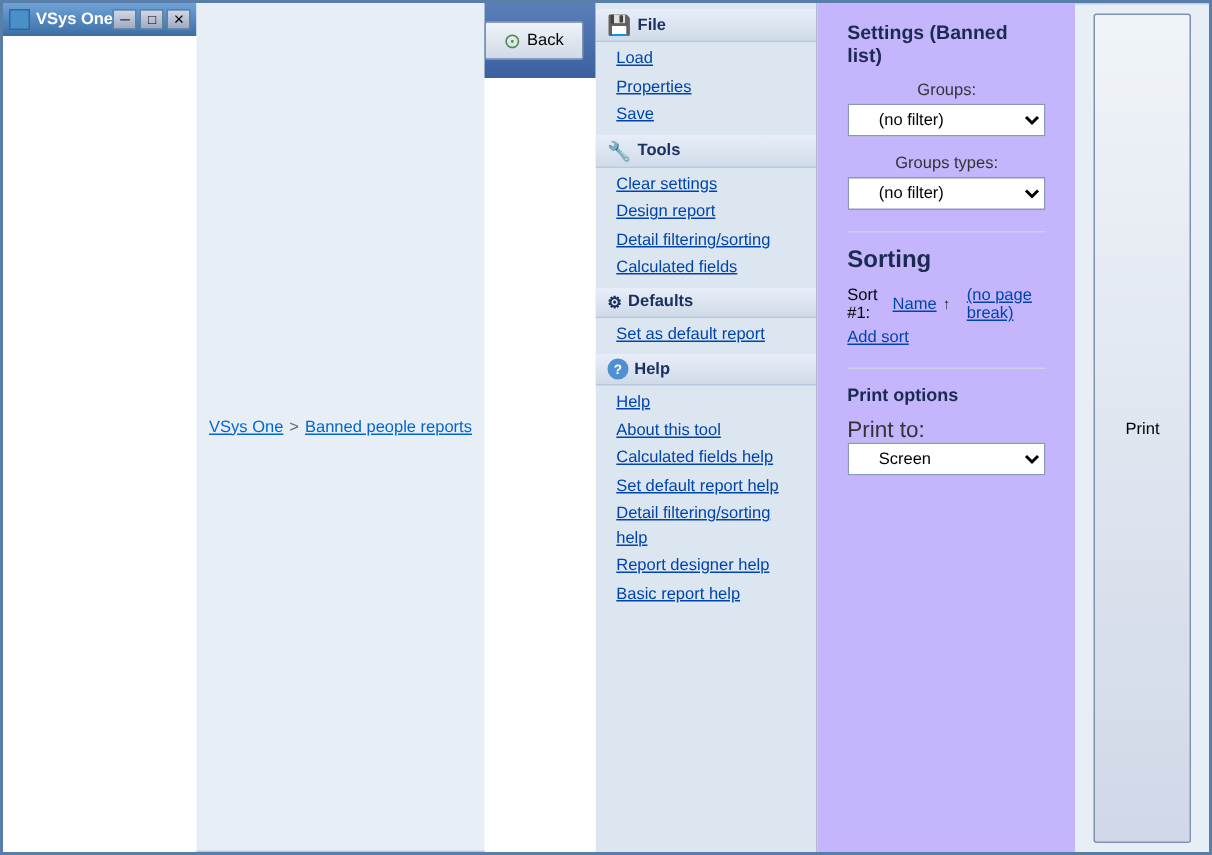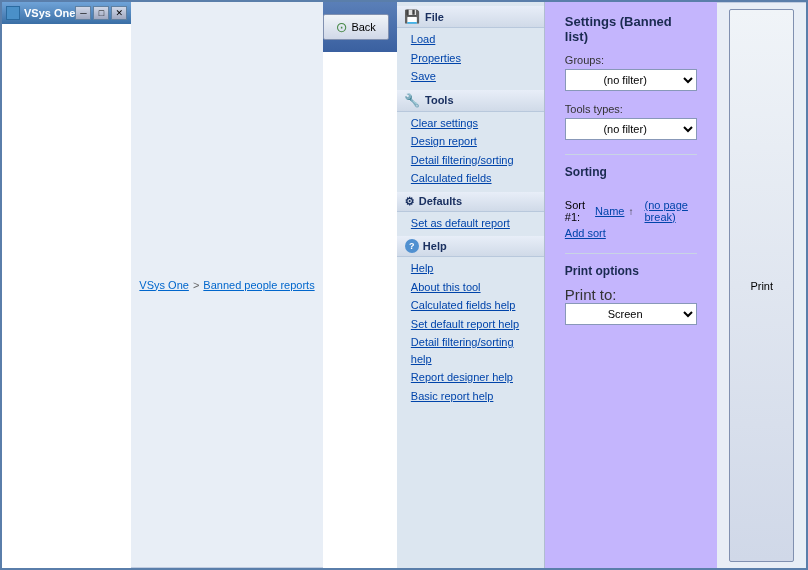--- a/index.html
+++ b/index.html
@@ -202,57 +202,57 @@
 
     .field-group {
       margin-bottom: 12px;
     }
 
     .field-label {
       display: block;
       margin-bottom: 3px;
       font-size: 11px;
       color: #333;
+      text-align: center;
     }
 
     .dropdown-row {
       display: flex;
       align-items: center;
       gap: 4px;
     }
 
     select {
       height: 22px;
       font-size: 11px;
       border: 1px solid #8898b8;
       background: white;
-      padding: 0 4px;
+      padding: 0 16px;
       font-family: Tahoma, Arial, sans-serif;
-      text-align: center;
     }
 
     .groups-select {
       width: 350px;
     }
 
     .people-select {
       width: 350px;
     }
 
     .section-divider {
       border: none;
       border-top: 1px solid #c8d4e4;
       margin: 14px 0 10px 0;
     }
 
     .sorting-title {
       font-weight: bold;
       color: #1a2a50;
-      margin-bottom: 20px;
-      font-size: 12px;
+      margin-bottom: 8px;
+      font-size: 16px;
     }
 
     .sort-row {
       display: flex;
       align-items: center;
       gap: 4px;
       margin-bottom: 4px;
       font-size: 11px;
     }
 
@@ -426,21 +426,21 @@
       <div class="field-group">
         <label class="field-label">Groups:</label>
         <div class="dropdown-row">
           <select class="groups-select">
             <option>(no filter)</option>
           </select>
         </div>
       </div>
 
       <div class="field-group">
-        <label class="field-label">Tools types:</label>
+        <label class="field-label">Groups types:</label>
         <div class="dropdown-row">
           <select class="people-select">
             <option>(no filter)</option>
           </select>
         </div>
       </div>
 
       <hr class="section-divider">
 
       <div class="sorting-title">Sorting</div>

